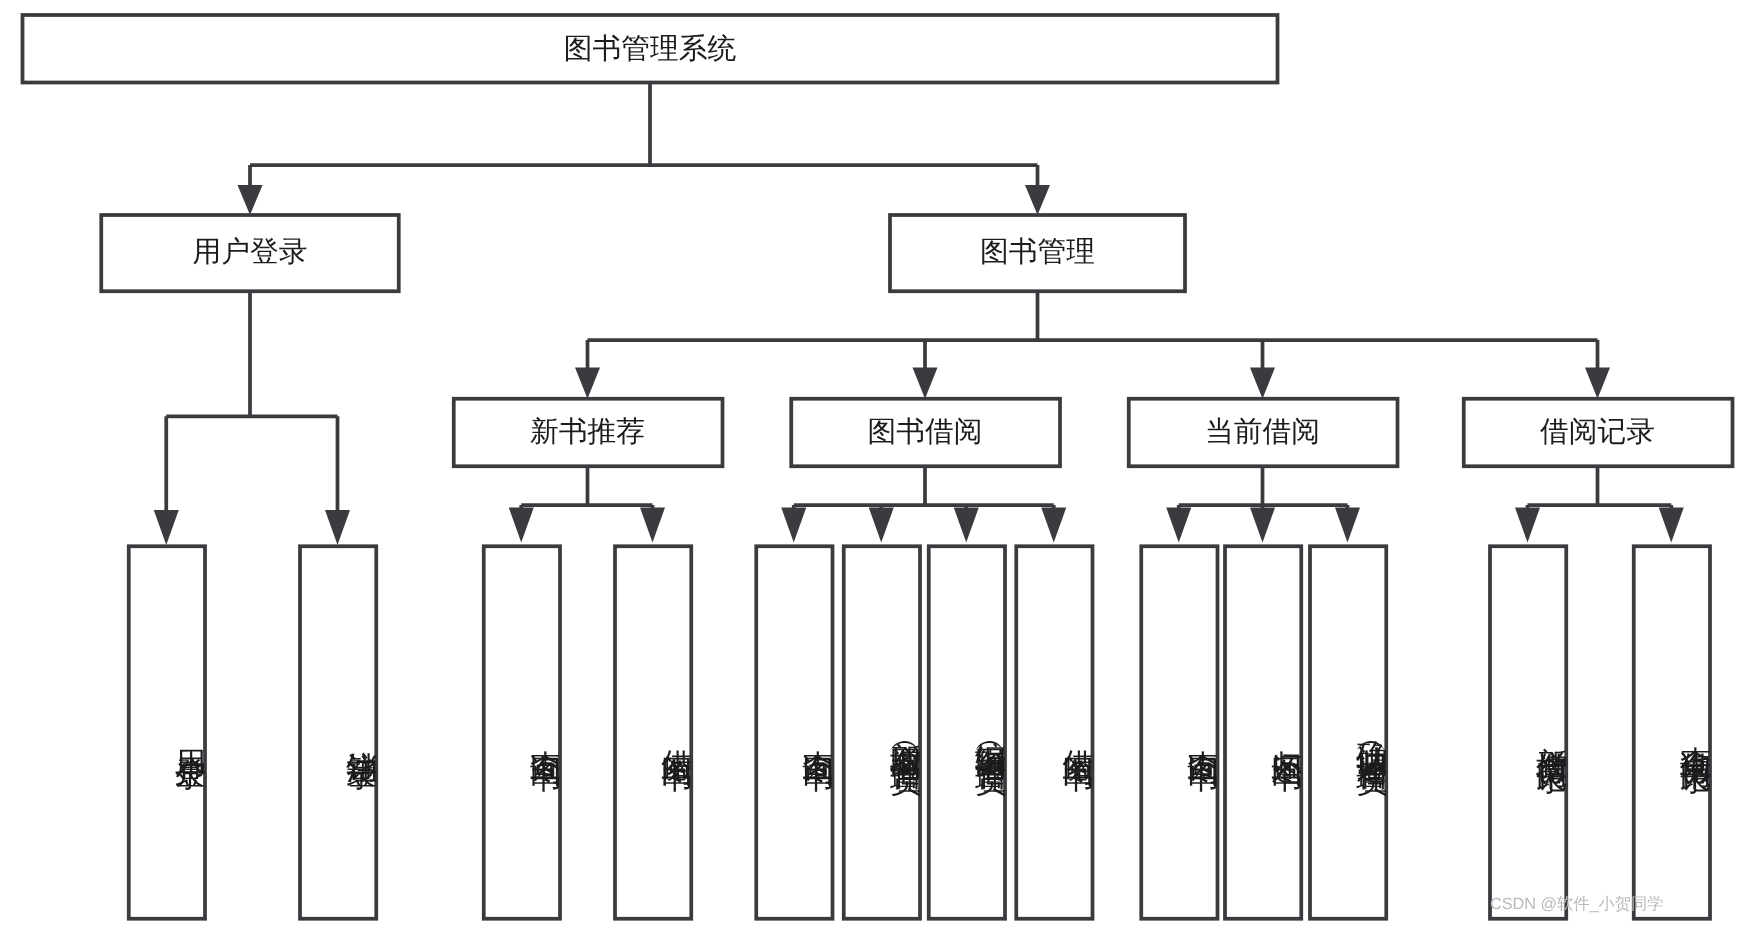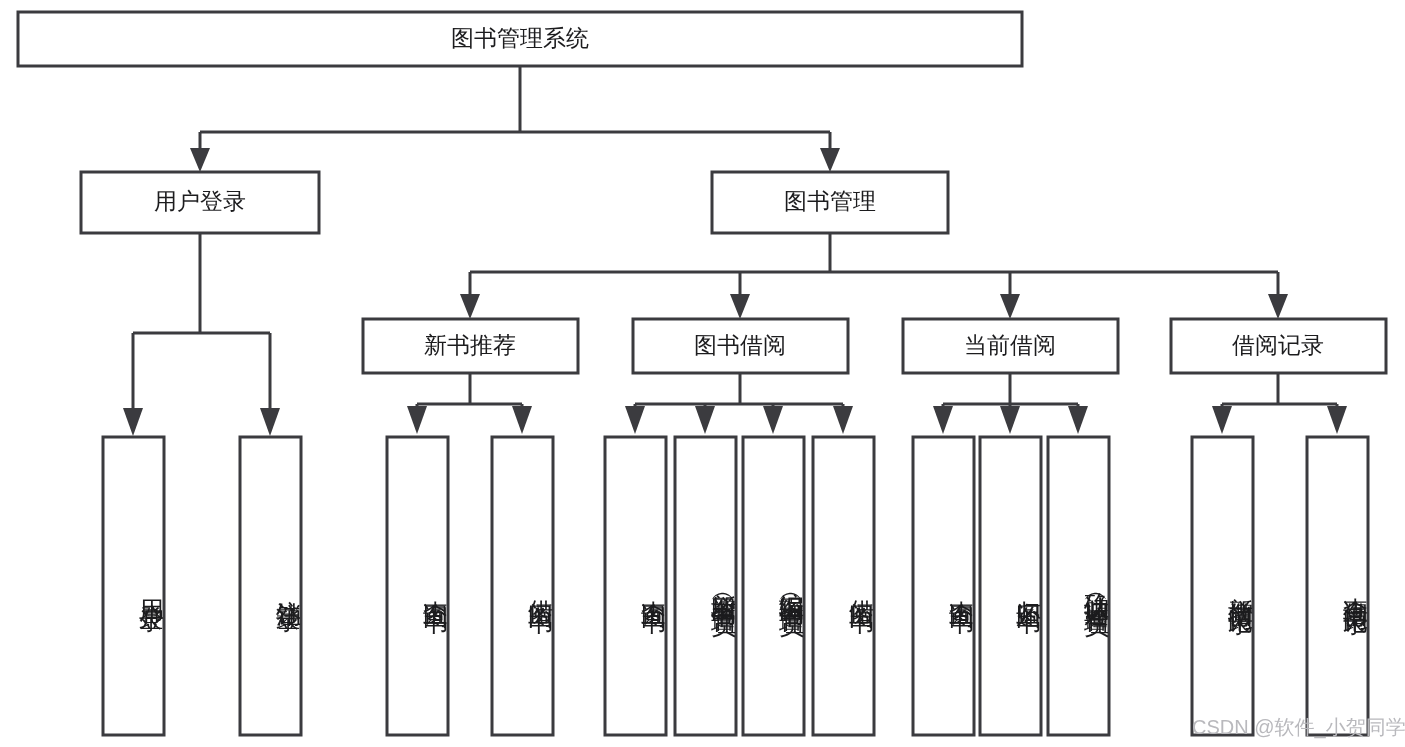--- a/index.html
+++ b/index.html
@@ -68,21 +68,21 @@
   .leaf-label-wrap {
     display: flex;
     align-items: center;
     justify-content: center;
     width: 100%;
     height: 100%;
   }
   .watermark {
     position: absolute;
     font-family: "Liberation Sans", "DejaVu Sans", sans-serif;
-    font-size: 20px;
+    font-size: 13px;
     color: #b9b9bd;
     white-space: nowrap;
     user-select: none;
   }
 </style>
 </head>
 <body>
 
 <div id="diagram-root">
 

